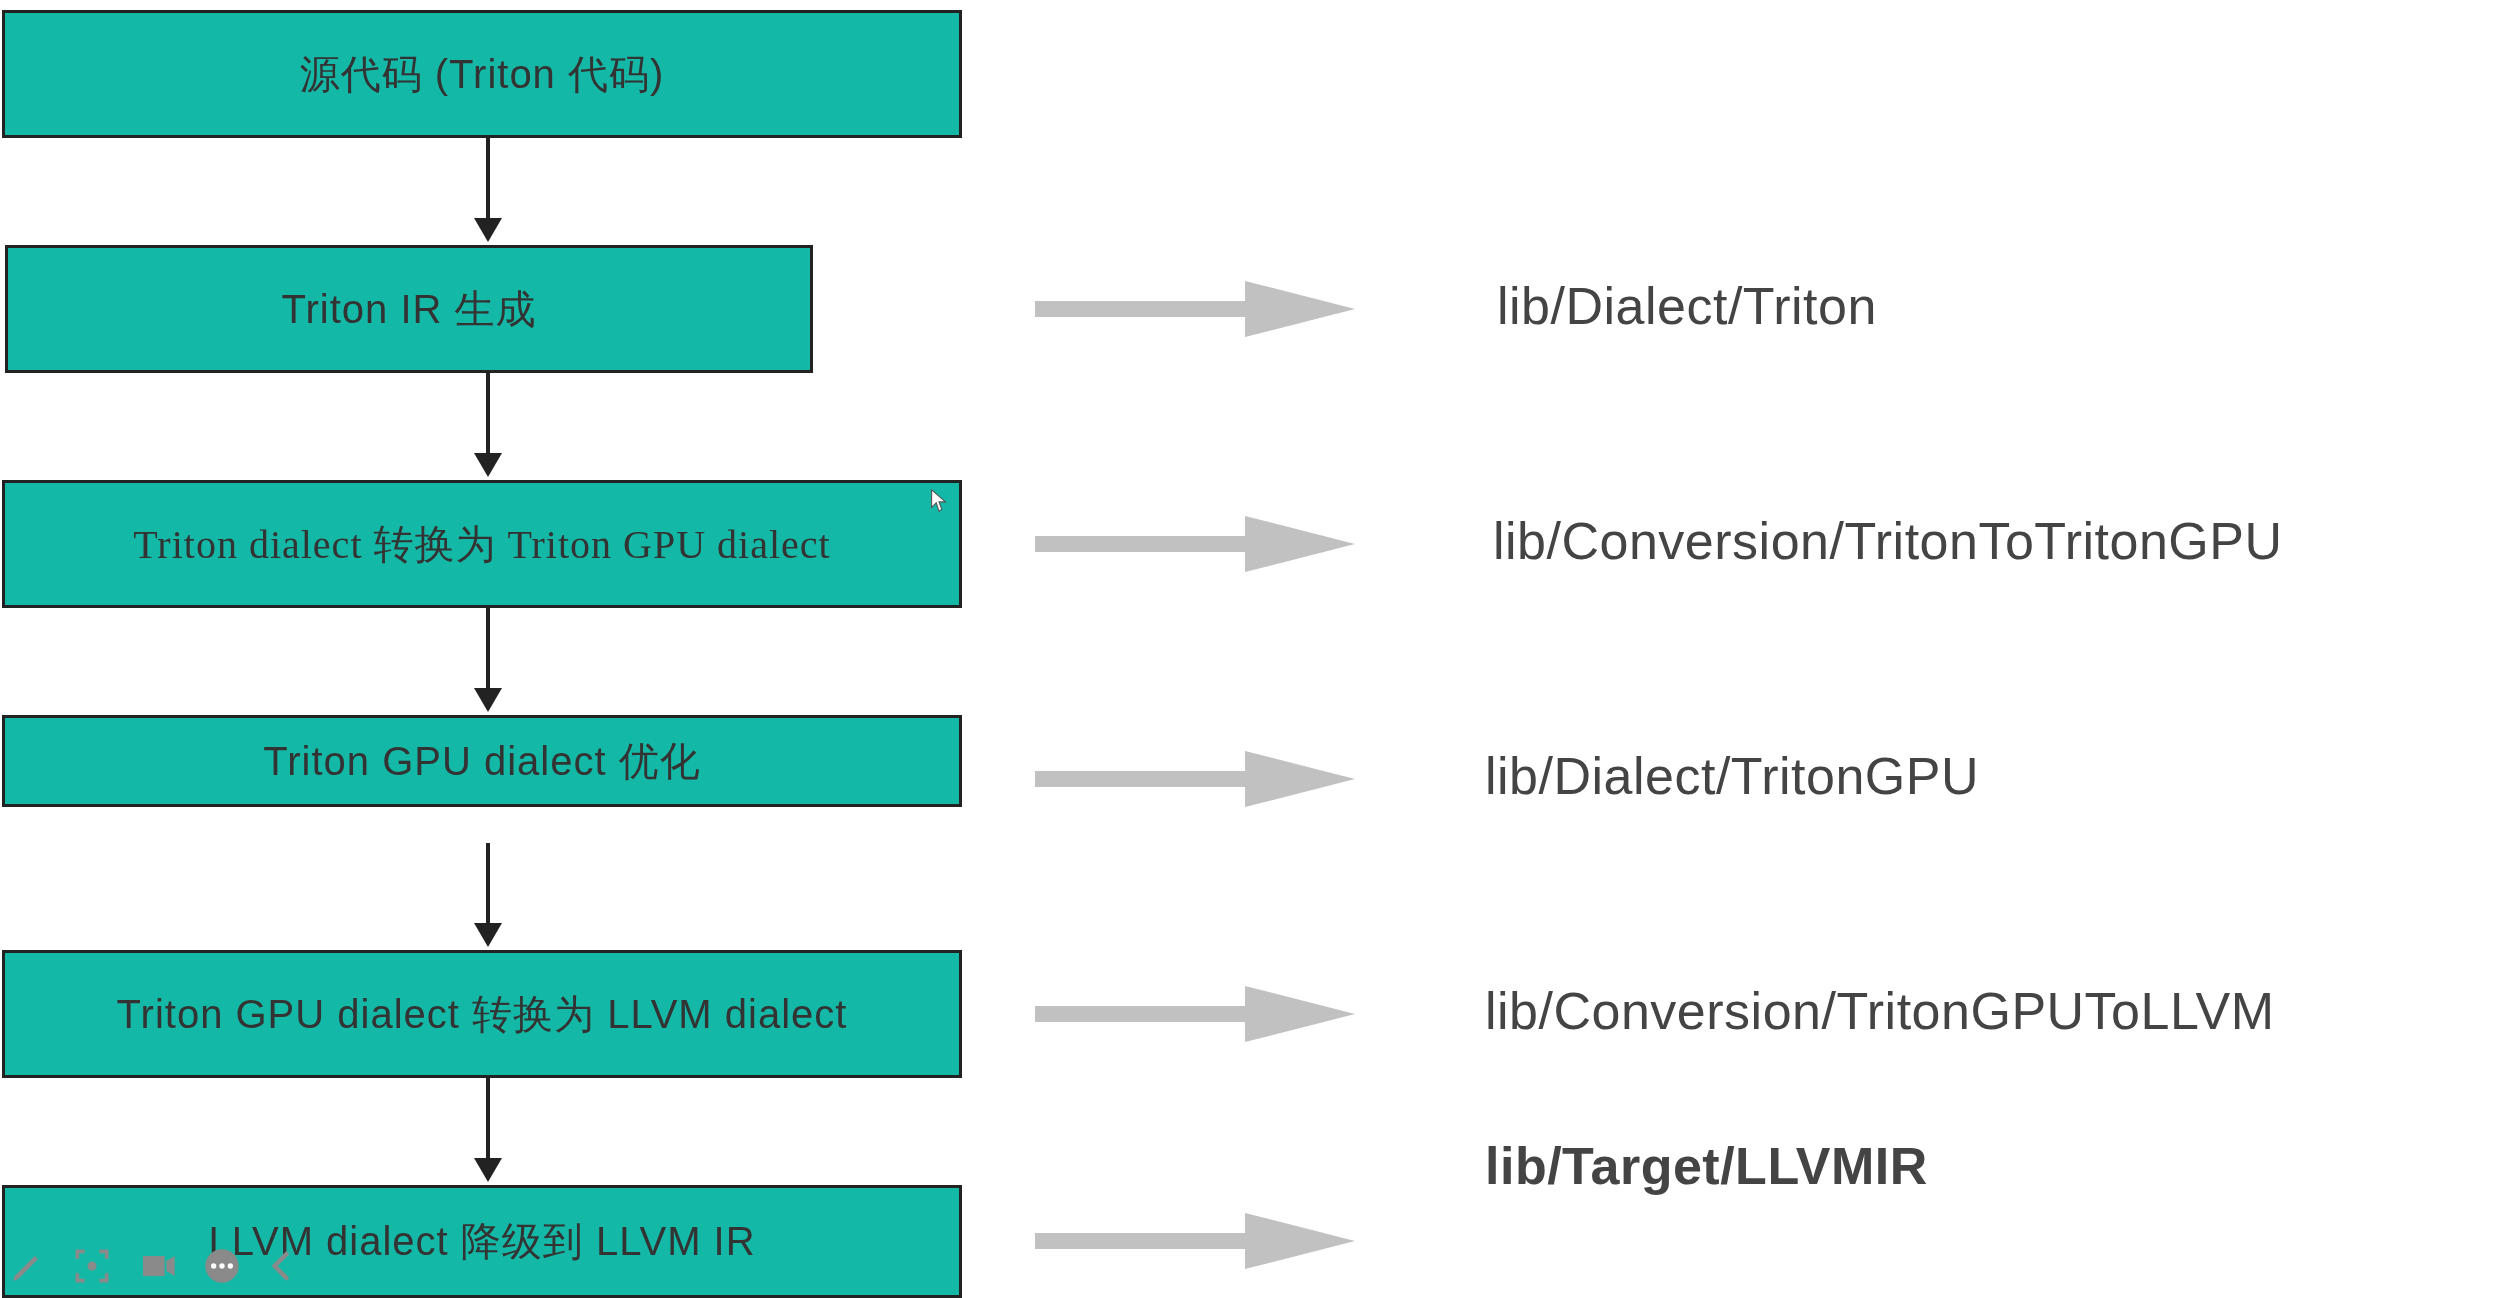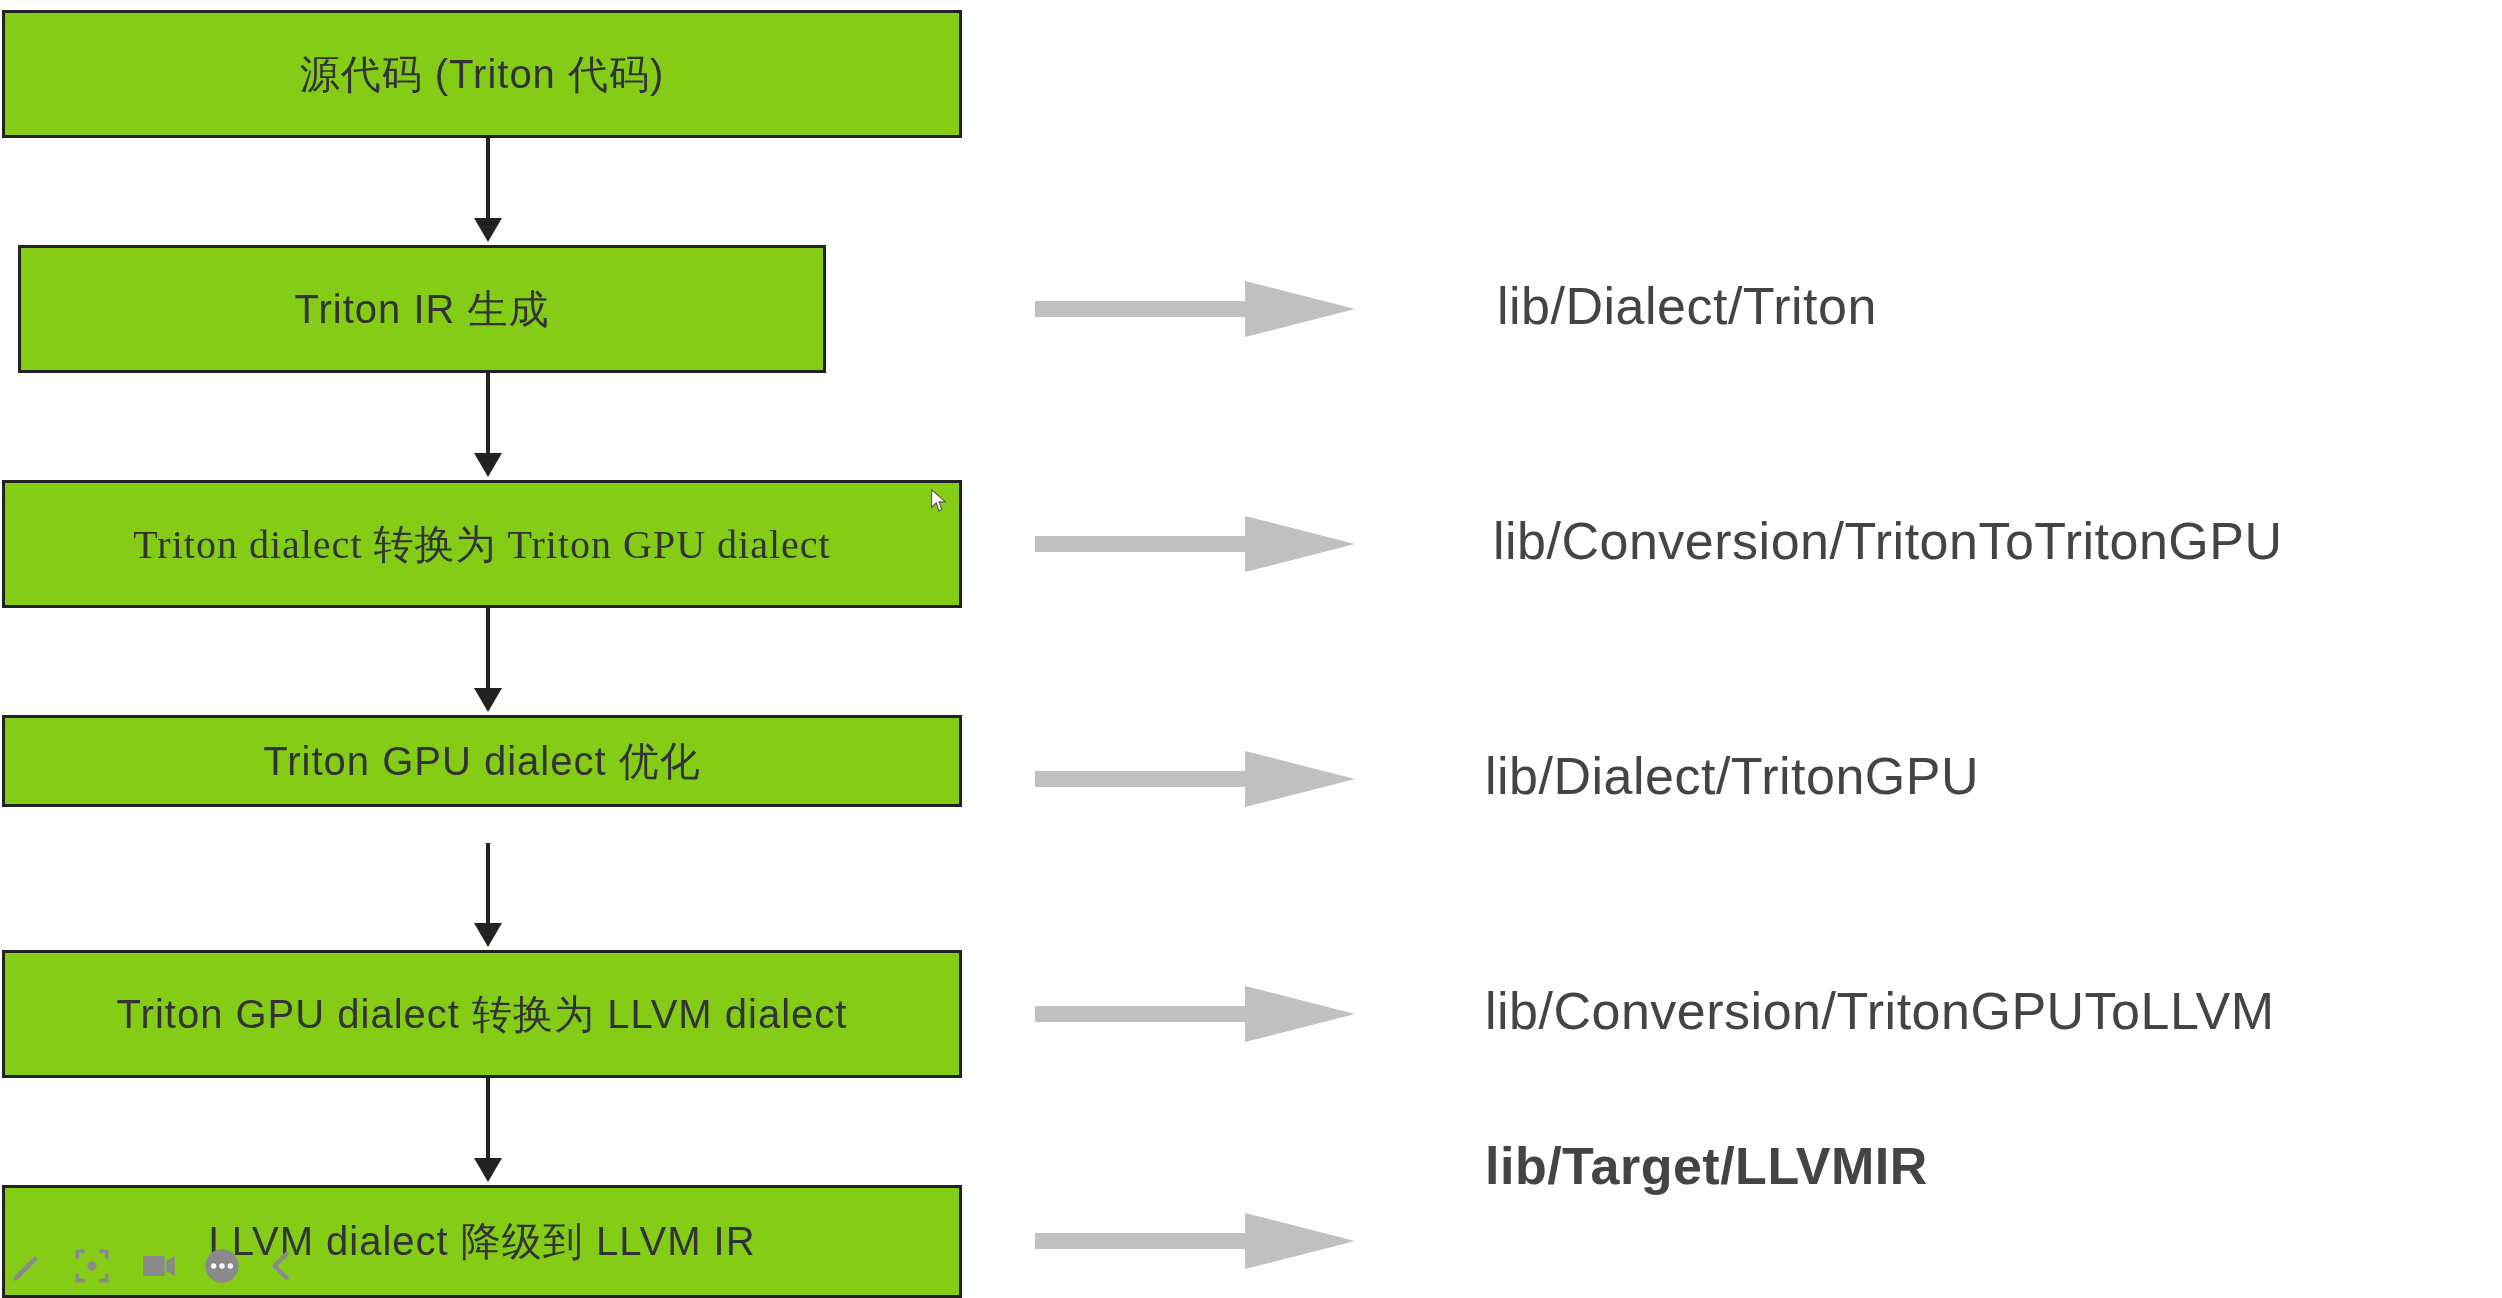--- a/index.html
+++ b/index.html
@@ -16,21 +16,21 @@
       overflow: hidden;
     }
     .diagram {
       position: relative;
       width: 100%;
       height: 100%;
     }
     .stage-box {
       position: absolute;
       border: 3px solid #222;
-      background: #84cc16;
+      background: #14b8a6;
       display: flex;
       align-items: center;
       justify-content: center;
       font-size: 40px;
       color: #333;
       letter-spacing: 1px;
     }
     .down-arrow {
       position: absolute;
       display: flex;
@@ -80,21 +80,21 @@
   </style>
 </head>
 <body>
 
 <div class="diagram">
 
   <div class="stage-box" style="left:2px; top:10px; width:960px; height:128px;">
     <span>源代码 (Triton 代码)</span>
   </div>
 
-  <div class="stage-box" style="left:18px; top:245px; width:808px; height:128px;">
+  <div class="stage-box" style="left:5px; top:245px; width:808px; height:128px;">
     <span>Triton IR 生成</span>
   </div>
 
   <div class="stage-box" style="left:2px; top:480px; width:960px; height:128px;font-family:Liberation Serif, serif;">
     <span>Triton dialect 转换为 Triton GPU dialect</span>
   </div>
 
   <div class="stage-box" style="left:2px; top:715px; width:960px; height:92px;">
     <span>Triton GPU dialect 优化</span>
   </div>

